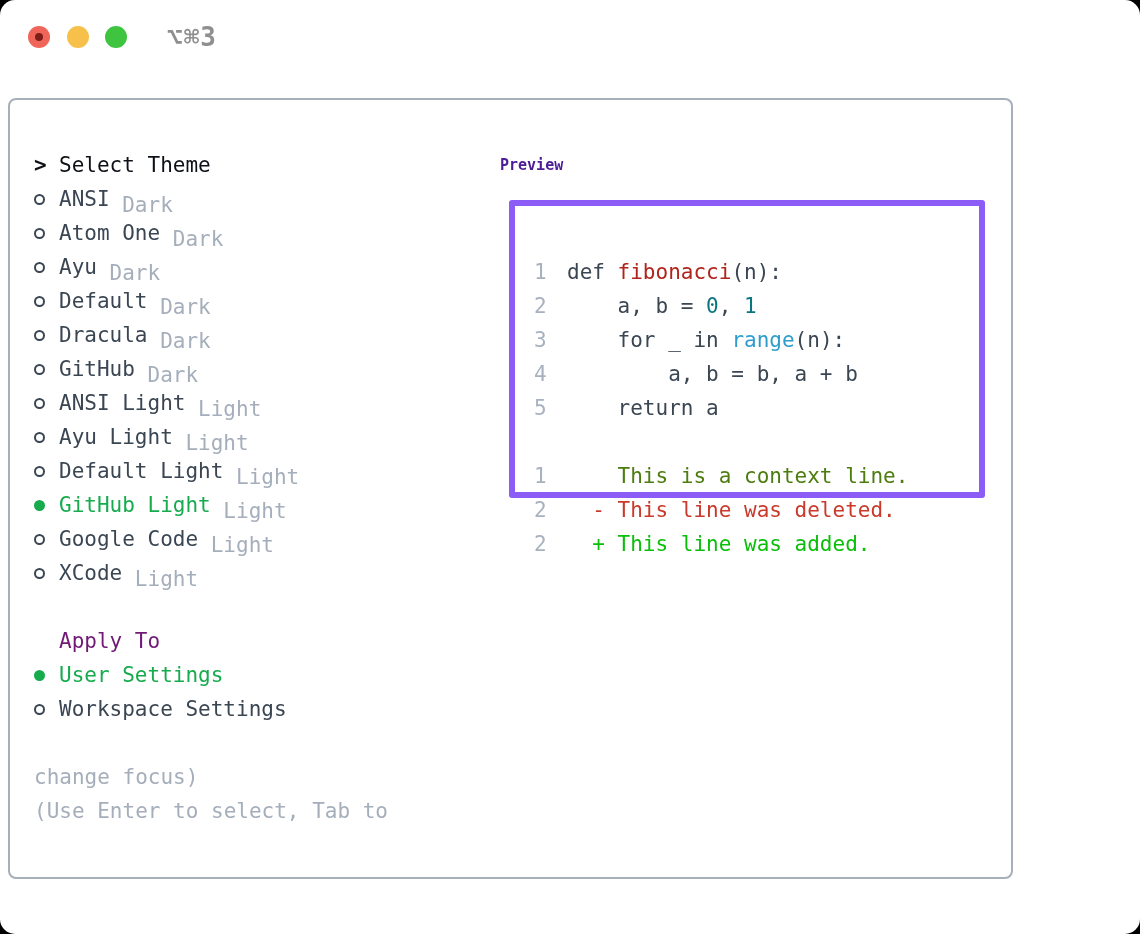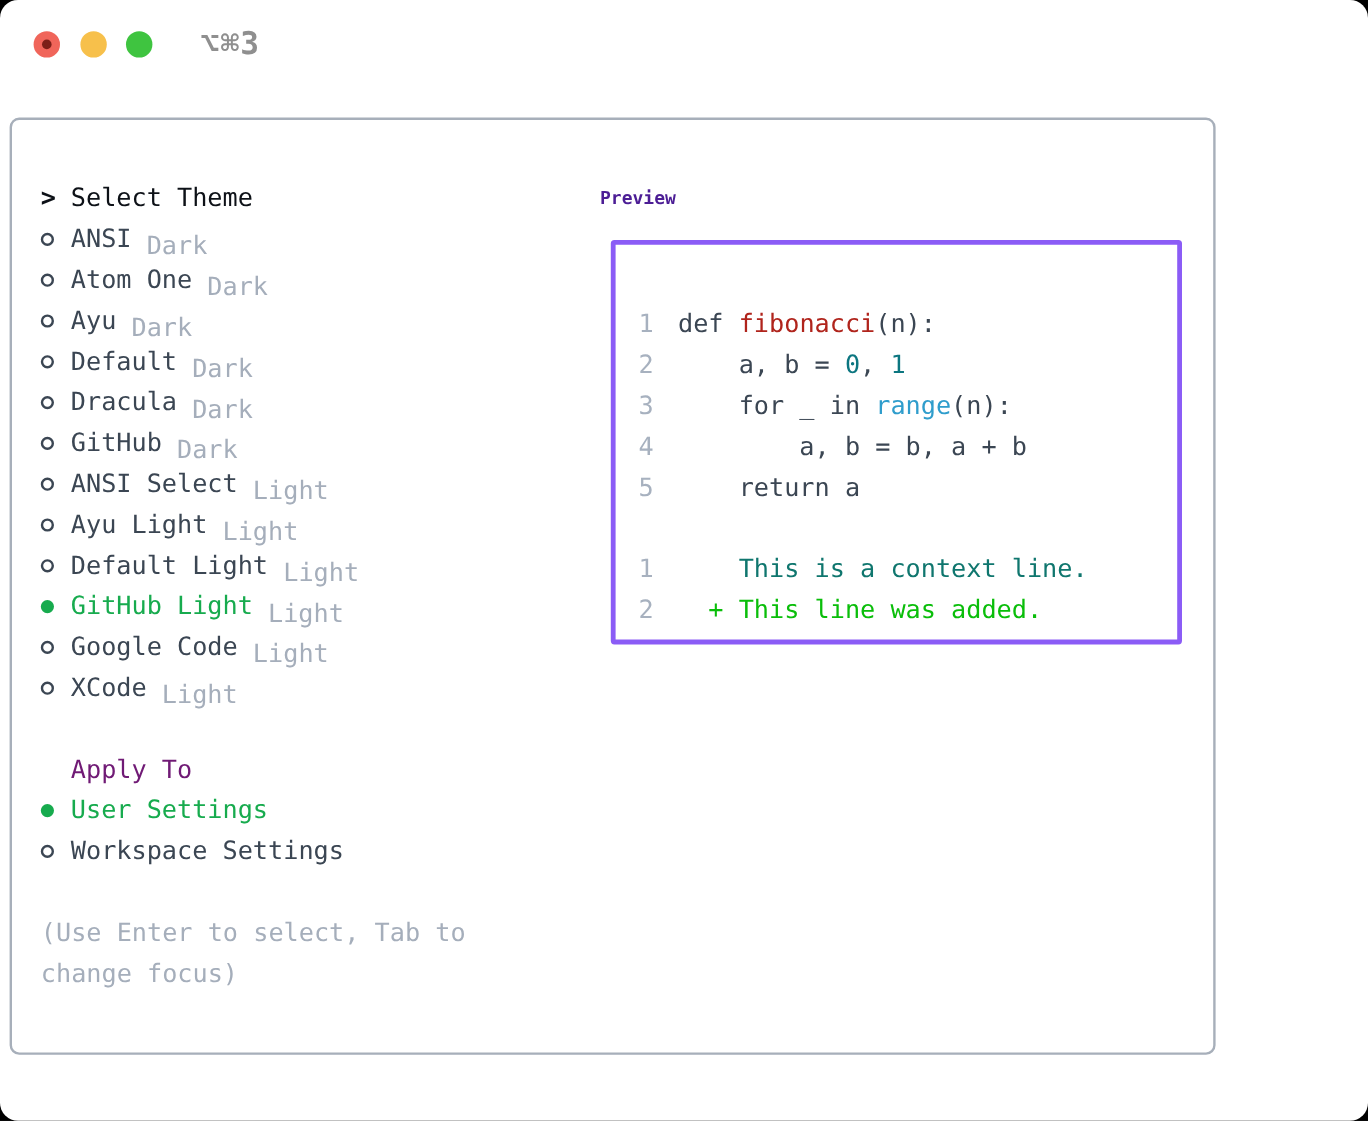--- a/index.html
+++ b/index.html
@@ -32,29 +32,29 @@
   .row.selected .name { color:#17ab4e; }
   .name { white-space:pre; }
   .tag { color:#a5aebb; margin-left:1ch; white-space:pre;margin-top:12px; }
   .hdr { font-weight:normal; color:#0d1117; }
   .subhdr { color:#701a75; }
   .help-row { color:#a5aebb; }
   .spacer { height:34px; }
 
   
   .preview-title { height:34px; line-height:34px; font-size:15px; font-weight:bold; color:#4c1d95; }
-  .preview-box { margin-top:18px; margin-left:9px; width:476px; height:337px;
-                 border:4px solid #8b5cf6; border-radius:3px; padding:49px 0 0 19px; }
+  .preview-box { margin-top:18px; margin-left:9px; width:476px; height:298px;
+                 border:6px solid #8b5cf6; border-radius:3px; padding:49px 0 0 19px; }
   .pline { height:34px; line-height:34px; white-space:pre; font-size:21px; }
   .ln  { display:inline-block; width:33px; color:#a7b1bf; }
   .code { color:#3b4653; }
   .func { color:#b0241c; }
   .num  { color:#0c7680; }
   .call { color:#2f9dcc;margin-top:18px; }
-  .ctx  { color:#0f766e; }
+  .ctx  { color:#4d7c0f; }
   .del  { color:#c9392c; }
   .add  { color:#0abe0a; }
 </style>
 </head>
 <body>
 
 <div class="window">
 
   <div class="titlebar">
     <div class="tl tl-close">
@@ -115,21 +115,21 @@
         <span class="marker">
             <span class="dot"></span>
           </span>
         <span class="name">GitHub</span>
         <span class="tag">Dark</span>
       </div>
       <div class="row">
         <span class="marker">
             <span class="dot"></span>
           </span>
-        <span class="name">ANSI Select</span>
+        <span class="name">ANSI Light</span>
         <span class="tag">Light</span>
       </div>
       <div class="row">
         <span class="marker">
             <span class="dot"></span>
           </span>
         <span class="name">Ayu Light</span>
         <span class="tag">Light</span>
       </div>
       <div class="row">
@@ -175,41 +175,42 @@
       </div>
       <div class="row">
         <span class="marker">
             <span class="dot"></span>
           </span>
         <span class="name">Workspace Settings</span>
       </div>
 
       <div class="spacer"></div>
 
+      <div class="row help-row">change focus)</div>
       <div class="row help-row">(Use Enter to select, Tab to</div>
-      <div class="row help-row">change focus)</div>
     </div>
 
     <div class="right-col">
       <div class="preview-title">Preview</div>
 
       <div class="preview-box">
 
         <div>
           <div class="pline"><span class="ln">1</span><span class="code">def </span><span class="func">fibonacci</span><span class="code">(n):</span></div>
           <div class="pline"><span class="ln">2</span><span class="code">    a, b = </span><span class="num">0</span><span class="code">, </span><span class="num">1</span></div>
           <div class="pline"><span class="ln">3</span><span class="code">    for _ in </span><span class="call">range</span><span class="code">(n):</span></div>
           <div class="pline"><span class="ln">4</span><span class="code">        a, b = b, a + b</span></div>
           <div class="pline"><span class="ln">5</span><span class="code">    return a</span></div>
         </div>
 
         <div class="spacer"></div>
 
         <div>
           <div class="pline"><span class="ln">1</span><span class="ctx">    This is a context line.</span></div>
+          <div class="pline"><span class="ln">2</span><span class="del">  - This line was deleted.</span></div>
           <div class="pline"><span class="ln">2</span><span class="add">  + This line was added.</span></div>
         </div>
 
       </div>
     </div>
 
   </div>
 </div>
 
 </body></html>

